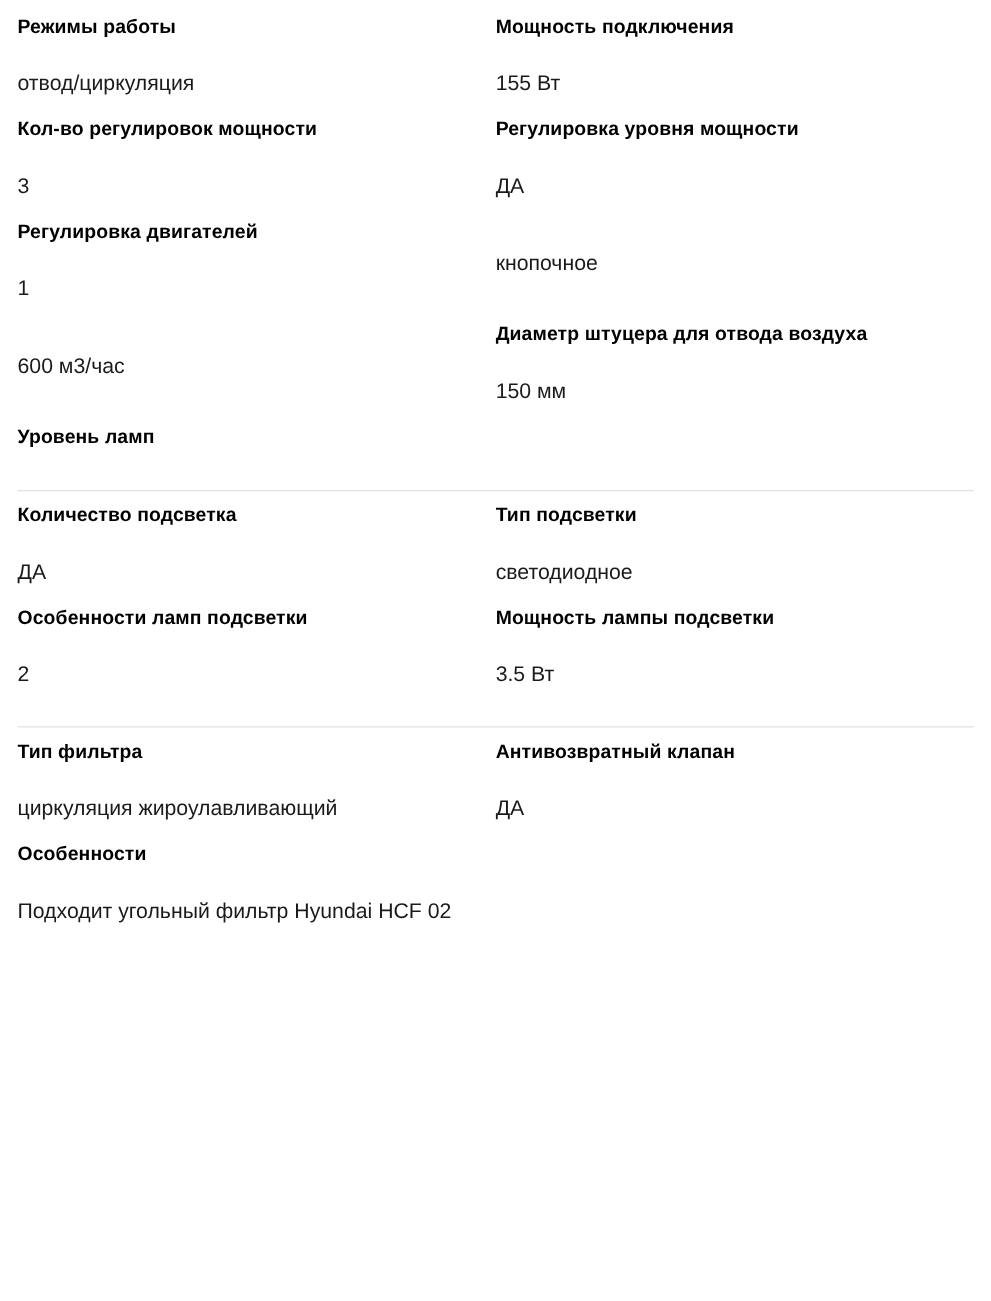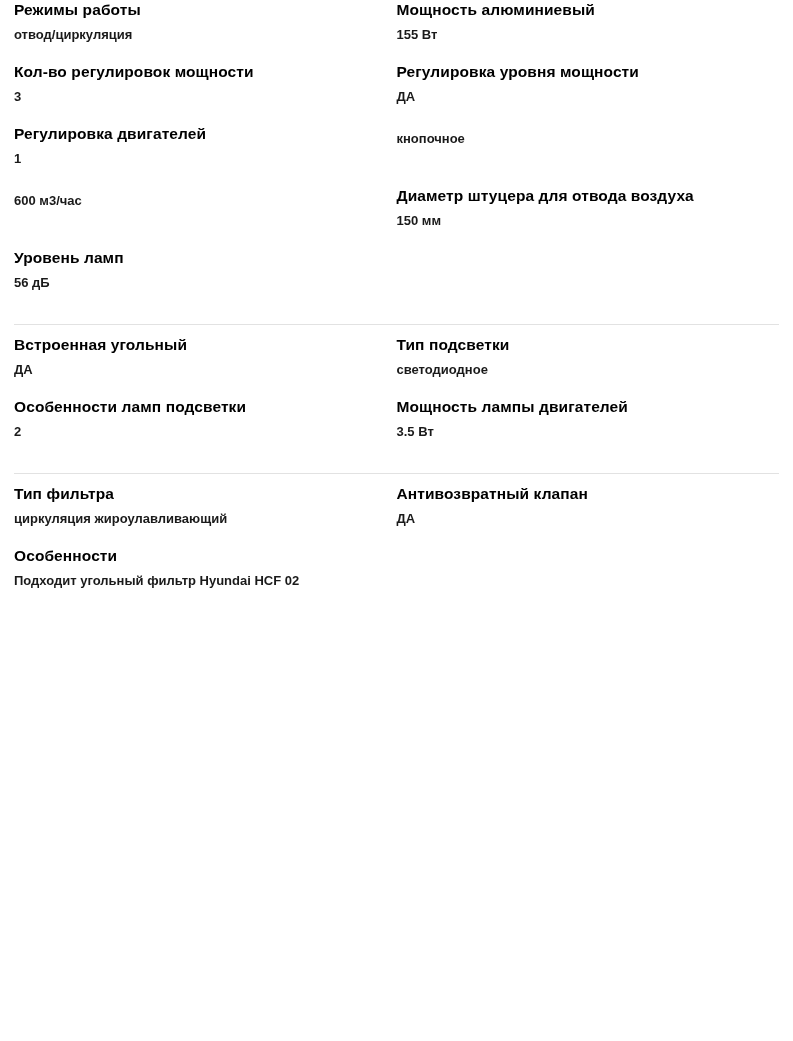--- a/index.html
+++ b/index.html
@@ -40,43 +40,43 @@
     margin-bottom: 0;
   }
   .spec-label {
     font-size: 15.5px;
     font-weight: bold;
     line-height: 20px;
     color: #000000;
     letter-spacing: 0.1px;
   }
   .spec-value {
-    font-size: 13px;
-    font-weight: bold;
+    font-size: 17px;
+    font-weight: normal;
     line-height: 18px;
     color: #1a1a1a;
-    margin-top: 6px;
+    margin-top: 26px;
   }
-  .group-0 { padding-top: 0; }
+  .group-0 { padding-top: 12px; }
 </style>
 </head>
 <body>
 
 <div class="spec-sheet">
 
   <section class="spec-group group-0">
     <div class="spec-grid">
 
       <div class="spec-item">
         <div class="spec-label">Режимы работы</div>
         <div class="spec-value">отвод/циркуляция</div>
       </div>
 
       <div class="spec-item">
-        <div class="spec-label">Мощность алюминиевый</div>
+        <div class="spec-label">Мощность подключения</div>
         <div class="spec-value">155 Вт</div>
       </div>
 
       <div class="spec-item">
         <div class="spec-label">Кол-во регулировок мощности</div>
         <div class="spec-value">3</div>
       </div>
 
       <div class="spec-item">
         <div class="spec-label">Регулировка уровня мощности</div>
@@ -96,48 +96,47 @@
         <div class="spec-value">600 м3/час</div>
       </div>
 
       <div class="spec-item">
         <div class="spec-label">Диаметр штуцера для отвода воздуха</div>
         <div class="spec-value">150 мм</div>
       </div>
 
       <div class="spec-item">
         <div class="spec-label">Уровень ламп</div>
-        <div class="spec-value">56 дБ</div>
       </div>
 
       <div class="spec-item empty"></div>
 
     </div>
   </section>
 
   <section class="spec-group with-divider">
     <div class="spec-grid">
 
       <div class="spec-item">
-        <div class="spec-label">Встроенная угольный</div>
+        <div class="spec-label">Количество подсветка</div>
         <div class="spec-value">ДА</div>
       </div>
 
       <div class="spec-item">
         <div class="spec-label">Тип подсветки</div>
         <div class="spec-value">светодиодное</div>
       </div>
 
       <div class="spec-item">
         <div class="spec-label">Особенности ламп подсветки</div>
         <div class="spec-value">2</div>
       </div>
 
       <div class="spec-item">
-        <div class="spec-label">Мощность лампы двигателей</div>
+        <div class="spec-label">Мощность лампы подсветки</div>
         <div class="spec-value">3.5 Вт</div>
       </div>
 
     </div>
   </section>
 
   <section class="spec-group with-divider">
     <div class="spec-grid">
 
       <div class="spec-item">

